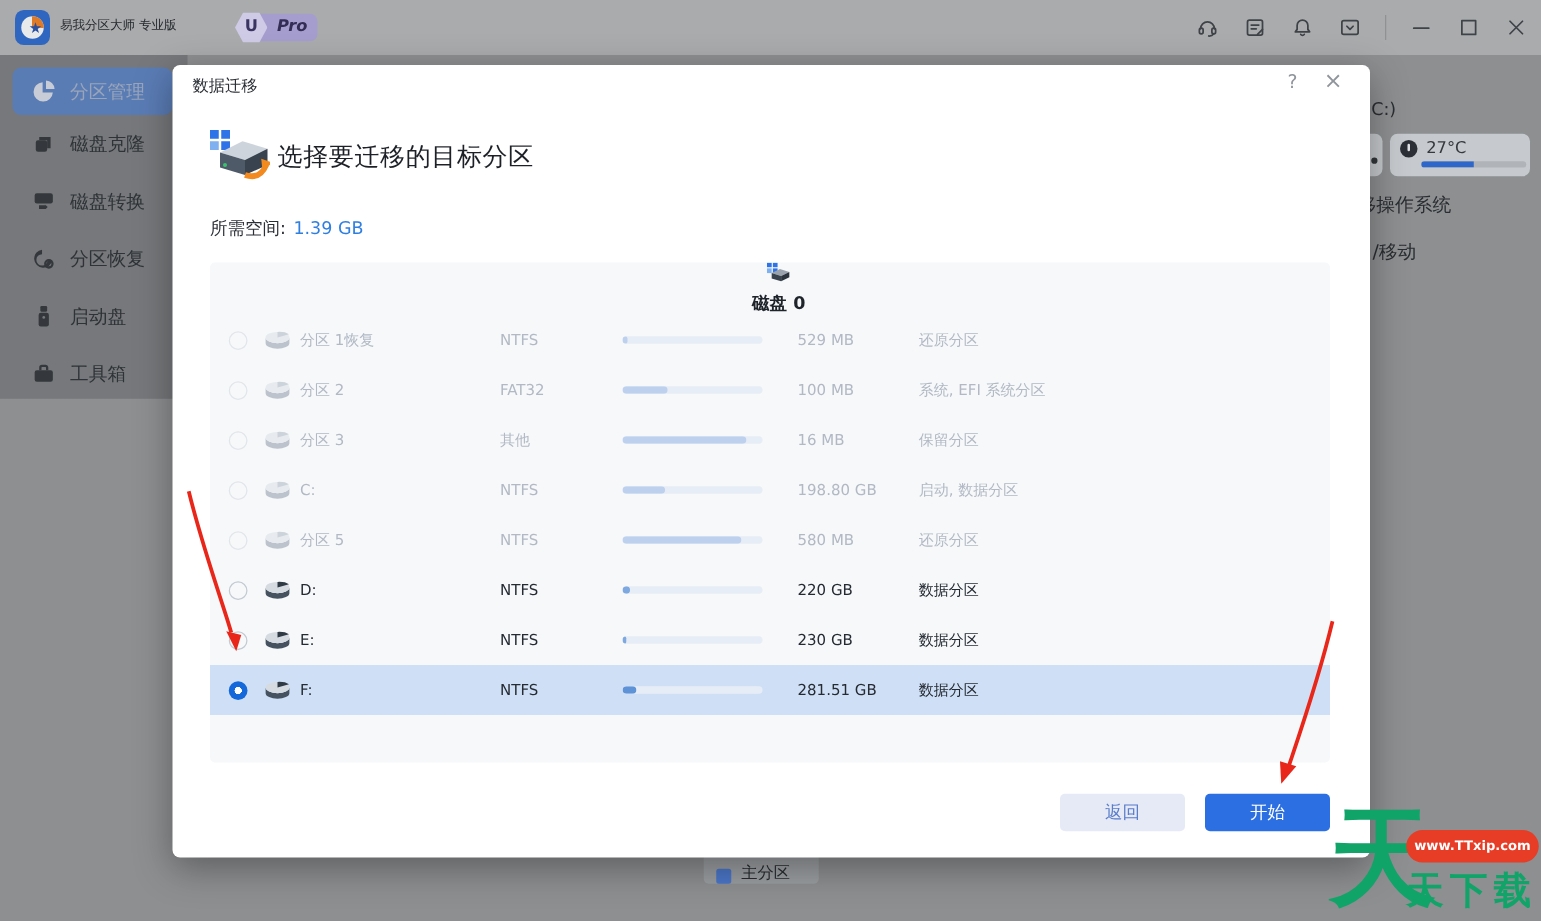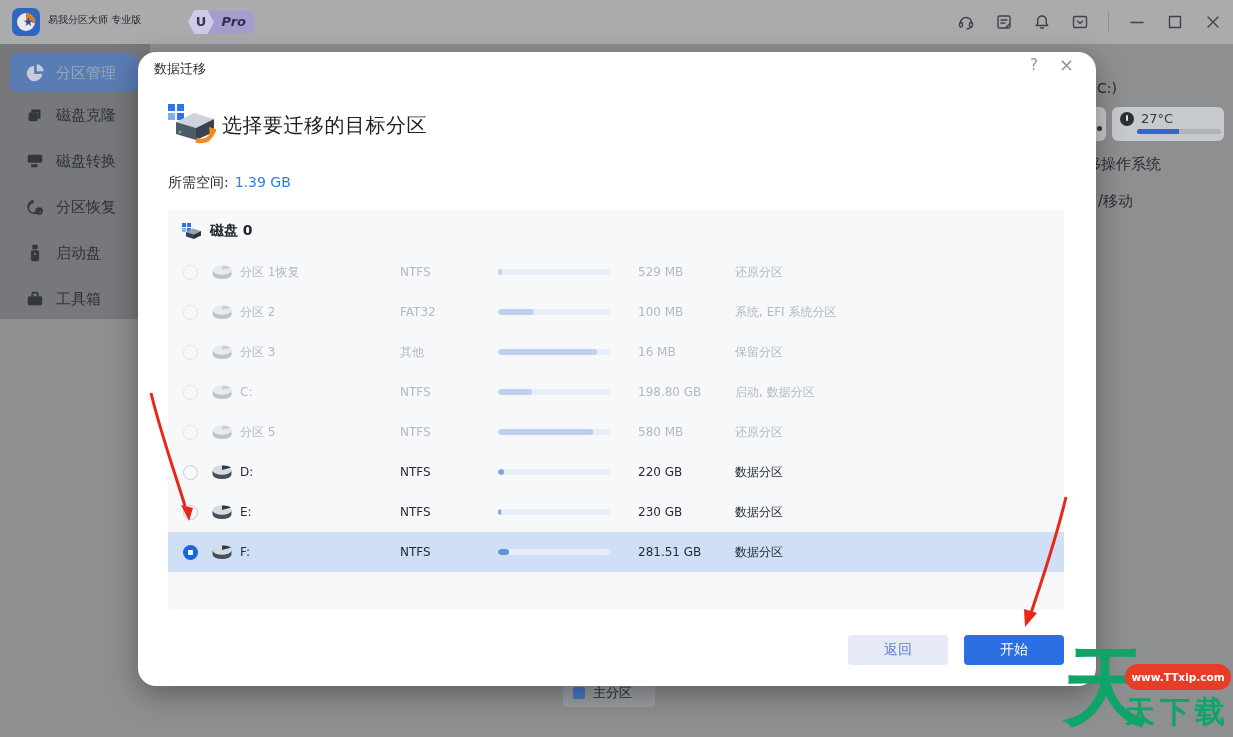--- a/index.html
+++ b/index.html
@@ -33,35 +33,35 @@
   .frag{position:absolute;color:#2a2d31;}
   .chip{position:absolute;background:#c6c9cd;border-radius:6px;}
   .temp-chip{left:1112px;top:107px;width:112px;height:34px;}
   .part-chip{left:1066px;top:107px;width:40px;height:34px;}
   .dot{position:absolute;width:5px;height:5px;border-radius:50%;background:#33363a;left:1097px;top:126px;}
   .temp-ic{position:absolute;left:1120px;top:112px;width:14px;height:14px;border-radius:50%;background:#2c3036;}
   .temp-ic::after{content:"";position:absolute;left:6px;top:3px;width:2px;height:6px;background:#dfe1e4;border-radius:1px;}
   .temp-tx{position:absolute;left:1141px;top:111px;font-size:13px;color:#35383d;}
   .temp-bar{position:absolute;left:1137px;top:129px;width:84px;height:5px;border-radius:2.5px;background:#b0b3b7;overflow:hidden;}
   .temp-fill{position:absolute;left:0;top:0;bottom:0;width:50%;background:#2e66c9;}
-  .legend-chip{position:absolute;left:563px;top:679px;width:92px;height:28px;background:#9b9ea1;border-radius:4px;display:flex;align-items:center;gap:8px;padding-left:10px;box-sizing:border-box;}
+  .legend-chip{position:absolute;left:563px;top:679px;width:92px;height:28px;background:#9b9ea1;border-radius:4px;display:flex;align-items:flex-end;gap:8px;padding-left:10px;box-sizing:border-box;}
   .legend-sq{width:12px;height:12px;border-radius:2px;background:#4b76c8;}
   .legend-tx{font-size:13px;color:#282b2f;}
 
   
-  .dialog{position:absolute;left:138px;top:52px;width:958px;height:634px;background:#ffffff;border-radius:18px;box-shadow:0 8px 30px rgba(0,0,0,.35);z-index:10;}
+  .dialog{position:absolute;left:138px;top:52px;width:958px;height:634px;background:#ffffff;border-radius:6px;box-shadow:0 8px 30px rgba(0,0,0,.35);z-index:10;}
   .dlg-title{position:absolute;left:16px;top:8px;font-size:13px;color:#2b2f35;}
   .dlg-help{position:absolute;right:58px;top:4px;font-size:15px;color:#8f959c;cursor:pointer;}
   .dlg-close{position:absolute;right:22px;top:2px;font-size:18px;color:#8f959c;cursor:pointer;}
   .dlg-headicon{position:absolute;left:28px;top:50px;}
   .dlg-heading{position:absolute;left:84px;top:60px;font-size:20px;font-weight:500;color:#1d2127;letter-spacing:.5px;}
   .dlg-req{position:absolute;left:30px;top:122px;font-size:14px;color:#2b2f36;}
   .dlg-req b{color:#2e7fe0;font-weight:normal;margin-left:6px;}
   .plist{position:absolute;left:30px;top:158px;width:896px;height:400px;background:#f6f8fa;border-radius:4px;overflow:hidden;}
-  .grp{display:flex;align-items:center;gap:8px;height:42px;padding-left:14px;}
+  .grp{display:flex;align-items:center;gap:8px;height:42px;padding-left:14px;flex-direction:column;}
   .grp-lb{font-size:14px;font-weight:bold;color:#1f242b;}
   .prow{display:flex;align-items:center;height:40px;padding-left:8px;font-size:12px;color:#262b33;cursor:pointer;}
   .prow.disabled{color:#b2b9c4;cursor:default;}
   .prow.selected{background:#cfe0f6;}
   .cell-radio{width:28px;display:flex;justify-content:center;}
   .cell-icon{width:36px;display:flex;justify-content:center;}
   .cell-name{width:160px;}
   .cell-fs{width:98px;}
   .cell-bar{width:140px;}
   .cell-size{width:97px;}

